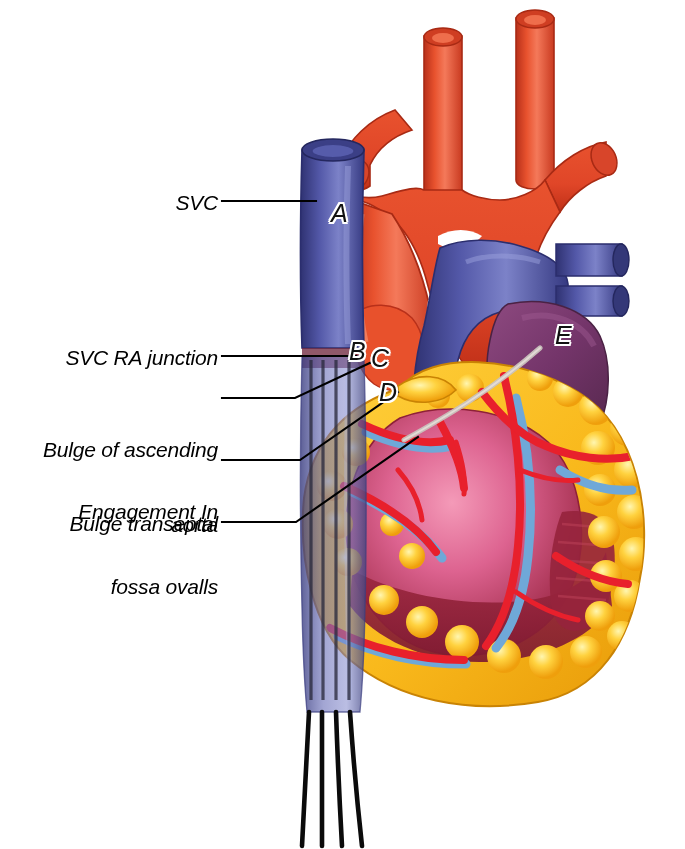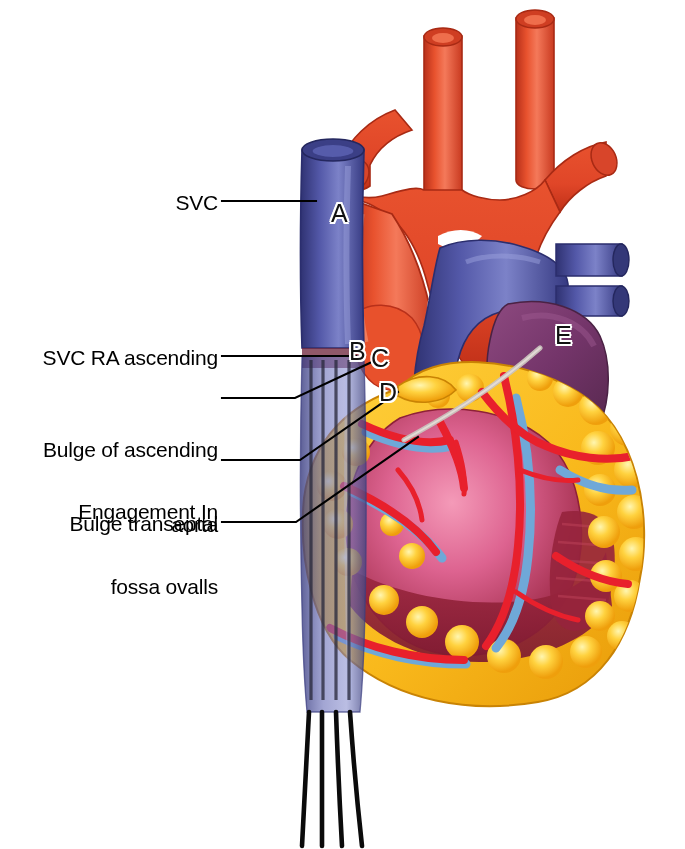--- a/index.html
+++ b/index.html
@@ -1,18 +1,18 @@
 <!DOCTYPE html>
 <html><head>
 <meta charset="utf-8">
 <style>
   html,body{margin:0;padding:0;background:#ffffff;}
   body{width:685px;height:849px;overflow:hidden;
        font-family:"Liberation Sans",sans-serif;}
-  #stage{position:relative;width:685px;height:849px;background:#fff;}
+  #stage{position:relative;width:685px;height:849px;background:#fff;font-style:italic;}
   svg.layer{position:absolute;left:0;top:0;width:685px;height:849px;}
   .lbl{position:absolute;font-family:"Liberation Sans",sans-serif;
        font-size:21px;color:#000;white-space:pre;text-align:right;
        line-height:25px;letter-spacing:-.2px;}
   .marker{position:absolute;font-family:"Liberation Sans",sans-serif;
           font-size:25px;color:#111;font-weight:400;
           text-shadow:
             -1.6px -1.6px 0 #fff, 1.6px -1.6px 0 #fff,
             -1.6px  1.6px 0 #fff, 1.6px  1.6px 0 #fff,
              0 -1.9px 0 #fff, 0 1.9px 0 #fff,
@@ -283,21 +283,21 @@
       <path d="M222,201 L316,201"></path>
       <path d="M222,356 L356,356"></path>
       <path d="M222,398 L295,398 L372,362"></path>
       <path d="M222,460 L300,460 L398,392"></path>
       <path d="M222,522 L296,522 L418,437"></path>
     </g>
   </svg>
 
   <div class="lbl" style="right:467px;top:190px;">SVC</div>
 
-  <div class="lbl" style="right:467px;top:345px;">SVC RA ascending</div>
+  <div class="lbl" style="right:467px;top:345px;">SVC RA junction</div>
 
   <div class="lbl" style="right:467px;top:387px;">
     <div>Bulge of ascending</div>
     <div>aorta</div>
   </div>
 
   <div class="lbl" style="right:467px;top:449px;">
     <div>Engagement In</div>
     <div>fossa ovalls</div>
   </div>

